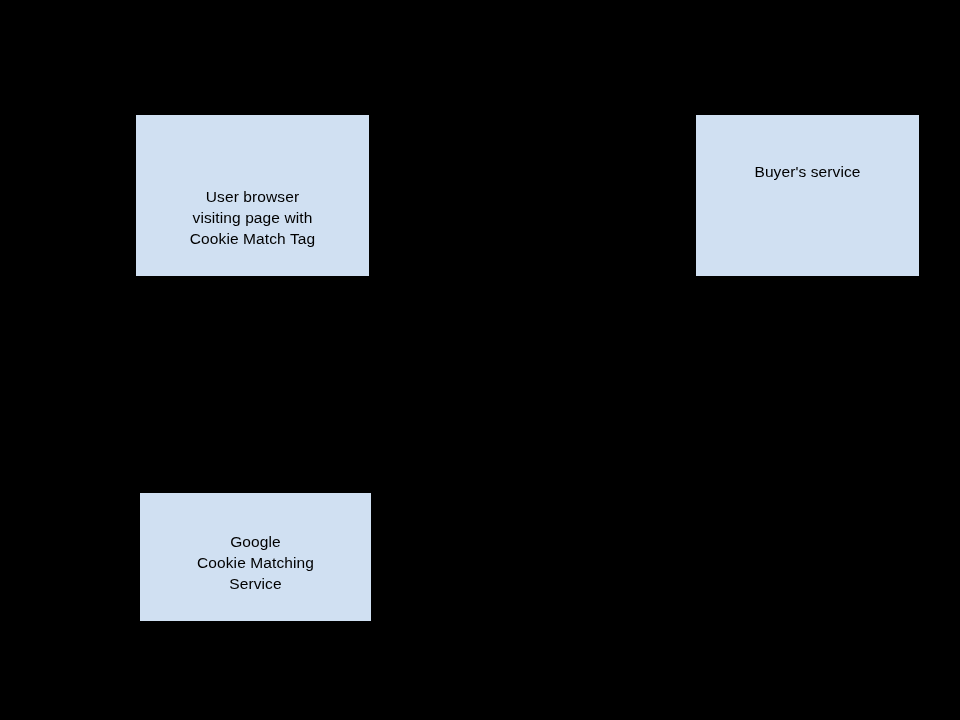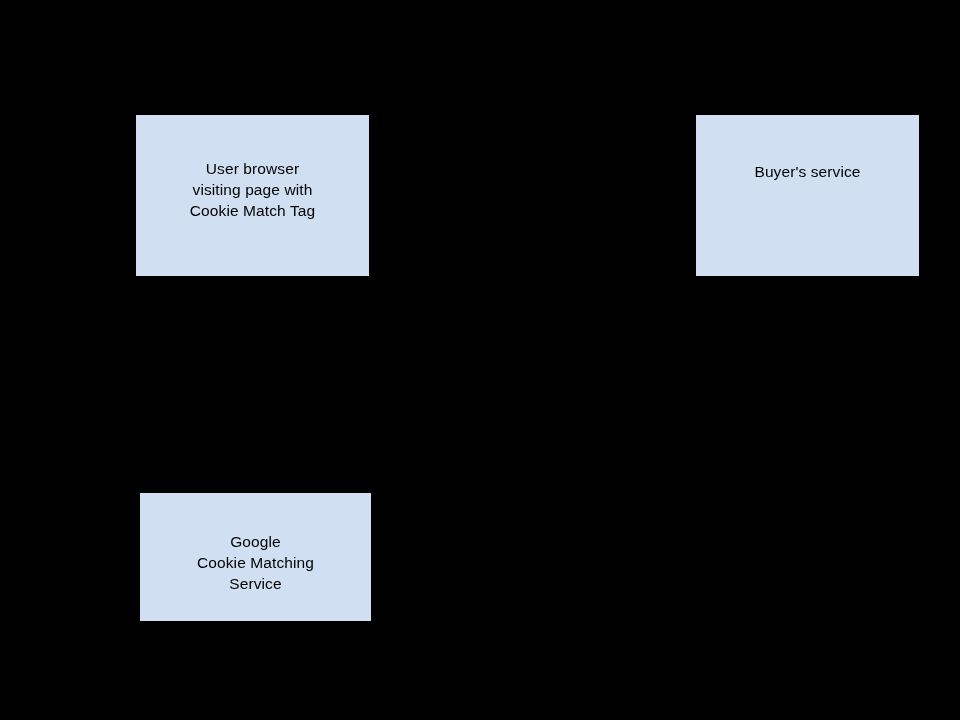--- a/index.html
+++ b/index.html
@@ -41,20 +41,21 @@
     letter-spacing: 0.1px;
   }
 
   
   #node-user-browser {
     left: 136px;
     top: 115px;
     width: 233px;
     height: 161px;
     padding-top: 43px;
+    justify-content: center;
   }
 
   
   #node-buyers-service {
     left: 696px;
     top: 115px;
     width: 223px;
     height: 161px;
     padding-top: 46px;
   }

